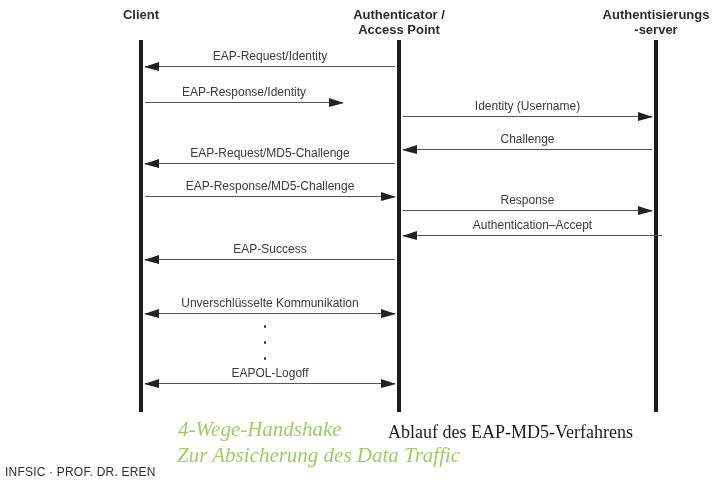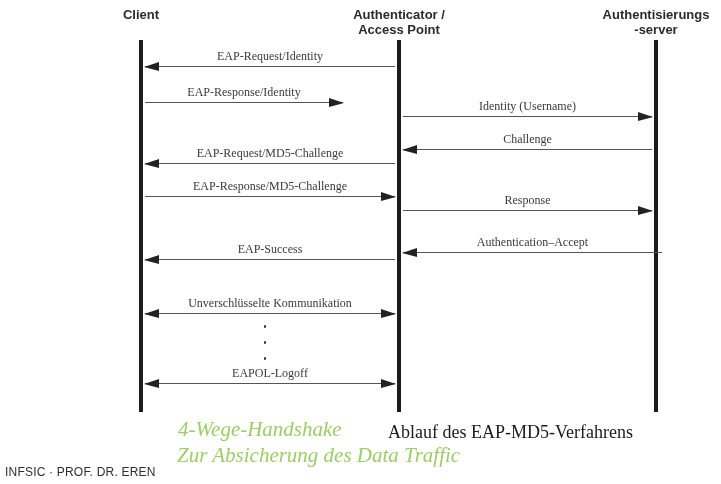--- a/index.html
+++ b/index.html
@@ -19,21 +19,21 @@
     color:#2b2b2b;
   }
 
   
   .lifeline{
     position:absolute;top:40px;height:372px;width:4px;
     background:#1c1c1c;
   }
 
   
-  .msg{position:absolute;height:22px;font-family:Liberation Serif, serif;}
+  .msg{position:absolute;height:22px;}
   .msg-label{
     position:absolute;left:0;right:0;top:0;
     text-align:center;
     font-size:12px;line-height:14px;
     color:#3a3a3a;
     white-space:nowrap;
   }
   .line{
     position:absolute;left:1px;right:1px;bottom:4px;height:1px;
     background:#555555;
@@ -136,21 +136,21 @@
     <span class="line"></span>
     <span class="head head-r"></span>
   </div>
 
   <div class="msg" style="left:402px;top:193px;width:251px">
     <span class="msg-label">Response</span>
     <span class="line"></span>
     <span class="head head-r"></span>
   </div>
 
-  <div class="msg" style="left:402px;top:235px;width:261px">
+  <div class="msg" style="left:402px;top:218px;width:261px">
     <span class="msg-label">Authentication–Accept</span>
     <span class="line"></span>
     <span class="head head-l"></span>
   </div>
 
   <div class="msg" style="left:144px;top:296px;width:252px">
     <span class="msg-label">Unverschlüsselte Kommunikation</span>
     <span class="line"></span>
     <span class="head head-l"></span>
     <span class="head head-r"></span>

